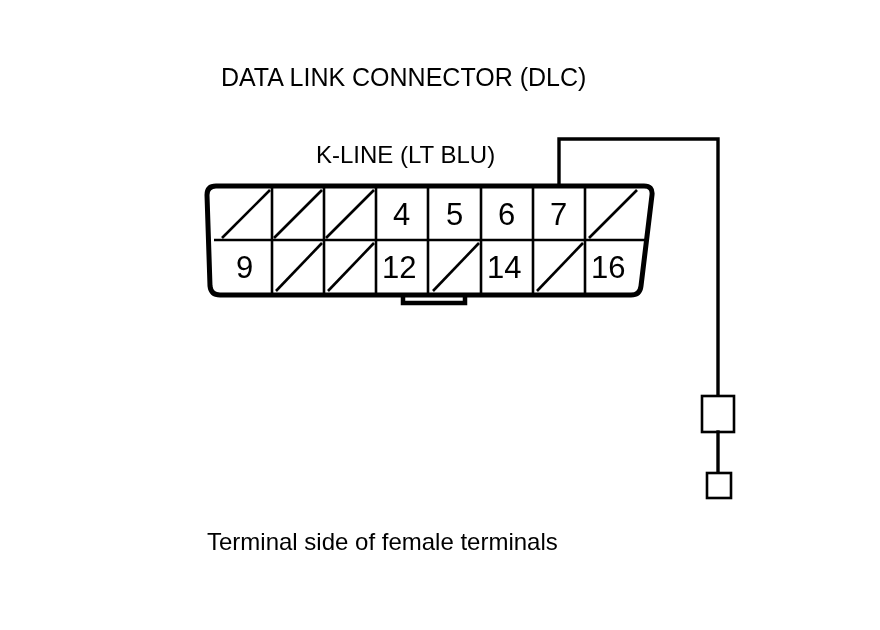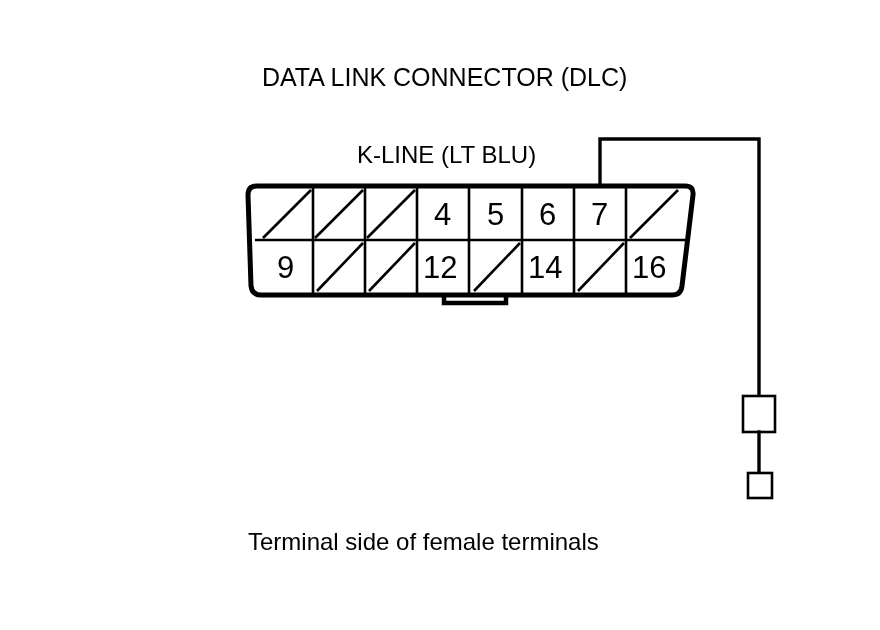--- a/index.html
+++ b/index.html
@@ -11,21 +11,20 @@
   body {
     font-family: "Liberation Sans", sans-serif;
     color: #000000;
   }
   #stage {
     position: relative;
     width: 796px;
     height: 630px;
     background: #ffffff;
     overflow: hidden;
-    margin-left: 41px;
   }
   #stage svg {
     position: absolute;
     left: 0;
     top: 0;
     display: block;
   }
   .diagram-text {
     fill: #000000;
     font-family: "Liberation Sans", sans-serif;

